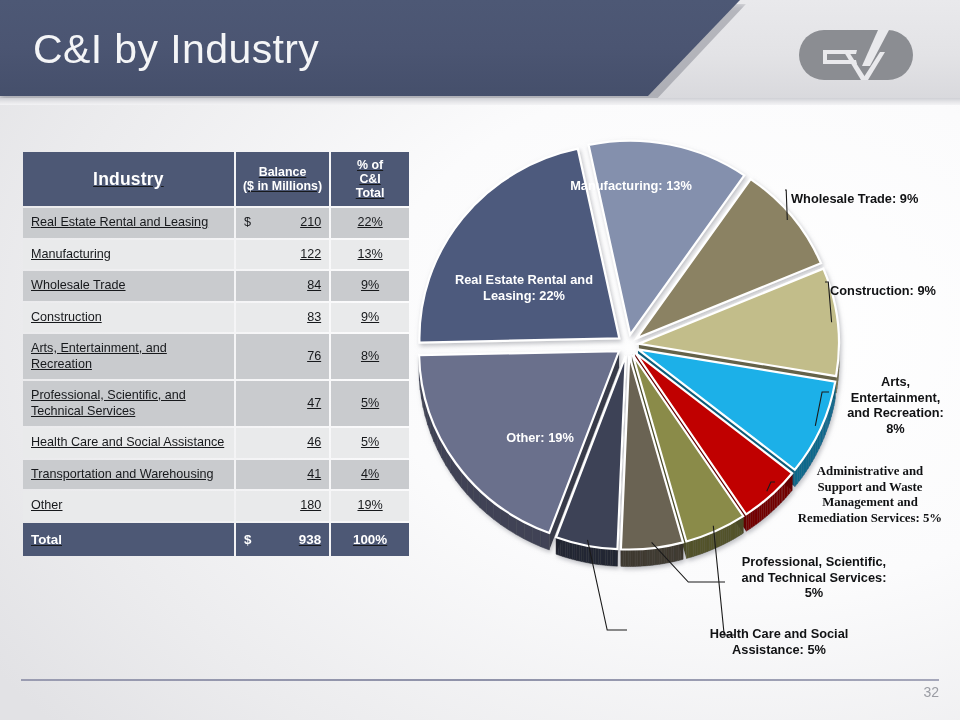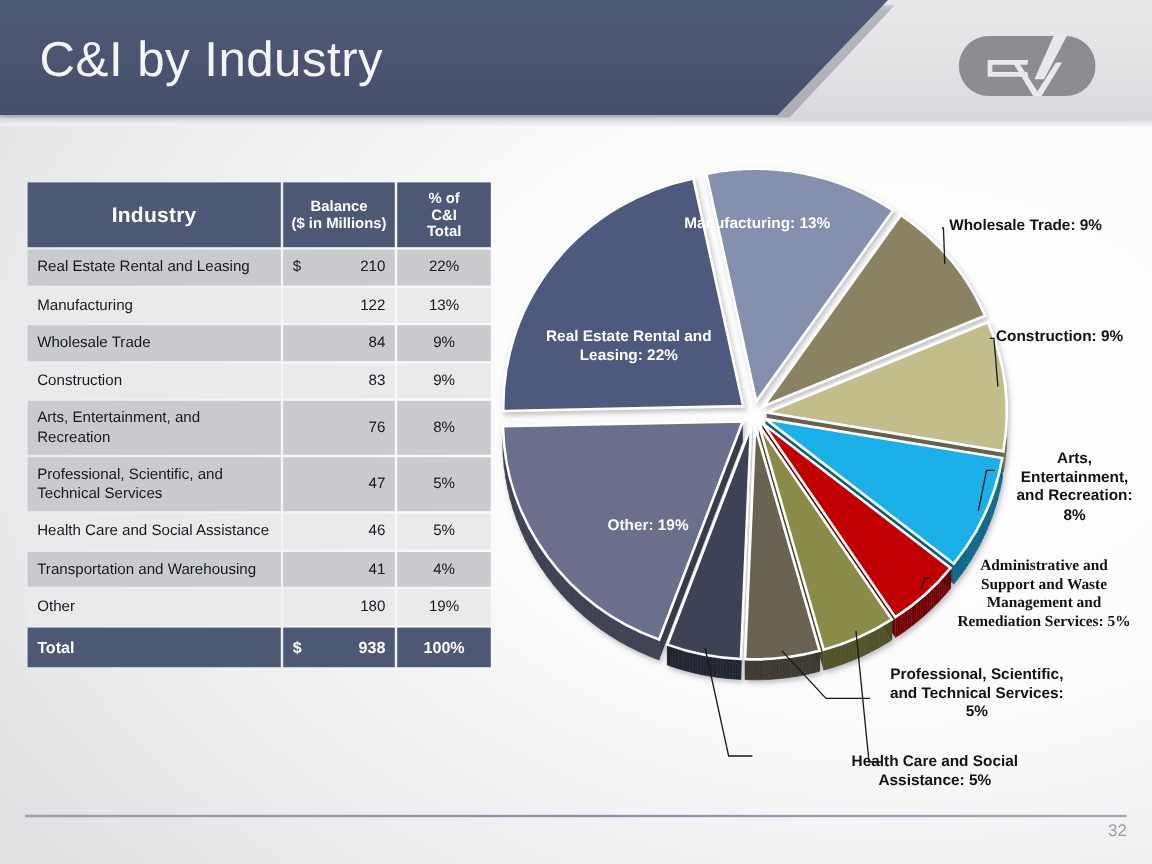--- a/index.html
+++ b/index.html
@@ -47,21 +47,21 @@
     background:linear-gradient(180deg,#cfd0d5 0%,#e6e6e9 55%,#f3f3f5 100%);
   }
 
   
   .logo{position:absolute;left:799px;top:30px;width:114px;height:50px;}
 
   
   .tbl{
     position:absolute;left:21px;top:150px;width:390px;
     border-collapse:separate;border-spacing:2px 2px;
-    font-size:12.6px;color:#17191c;
+    font-size:12.6px;color:#17191c;text-decoration:underline;
   }
   .tbl th{
     background:#4d5875;color:#ffffff;
     font-size:12.4px;font-weight:bold;line-height:14px;
     padding:6px 6px;vertical-align:middle;text-align:center;
   }
   .tbl th.c-ind{font-size:17.5px;font-weight:bold;letter-spacing:0.2px;}
   .tbl td{padding:7px 8px;vertical-align:middle;line-height:15.5px;}
   .tbl tr.odd td{background:#c9cbce;}
   .tbl tr.even td{background:#e9eaeb;}
@@ -78,21 +78,21 @@
 
   
   .pie-wrap{position:absolute;left:405px;top:130px;width:555px;height:545px;}
   .pie-svg{position:absolute;left:0;top:0;}
 
   .plabel{
     position:absolute;font-weight:bold;color:#111214;
     font-size:12.8px;line-height:15.5px;text-align:center;
   }
   .plabel.inner{color:#ffffff;}
-  .plabel.lead{text-align:left;}
+  .plabel.lead{text-align:left;margin-top:11px;}
 
   
   .footer-line{
     position:absolute;left:21px;top:679px;width:918px;height:2px;
     background:linear-gradient(90deg,#9a9cb1 0%,#8f92a9 50%,#a5a7ba 100%);
   }
   .footer-left{
     position:absolute;left:22px;top:720px;font-size:14px;color:#9b9da4;
     font-weight:700;letter-spacing:0.2px;
   }

